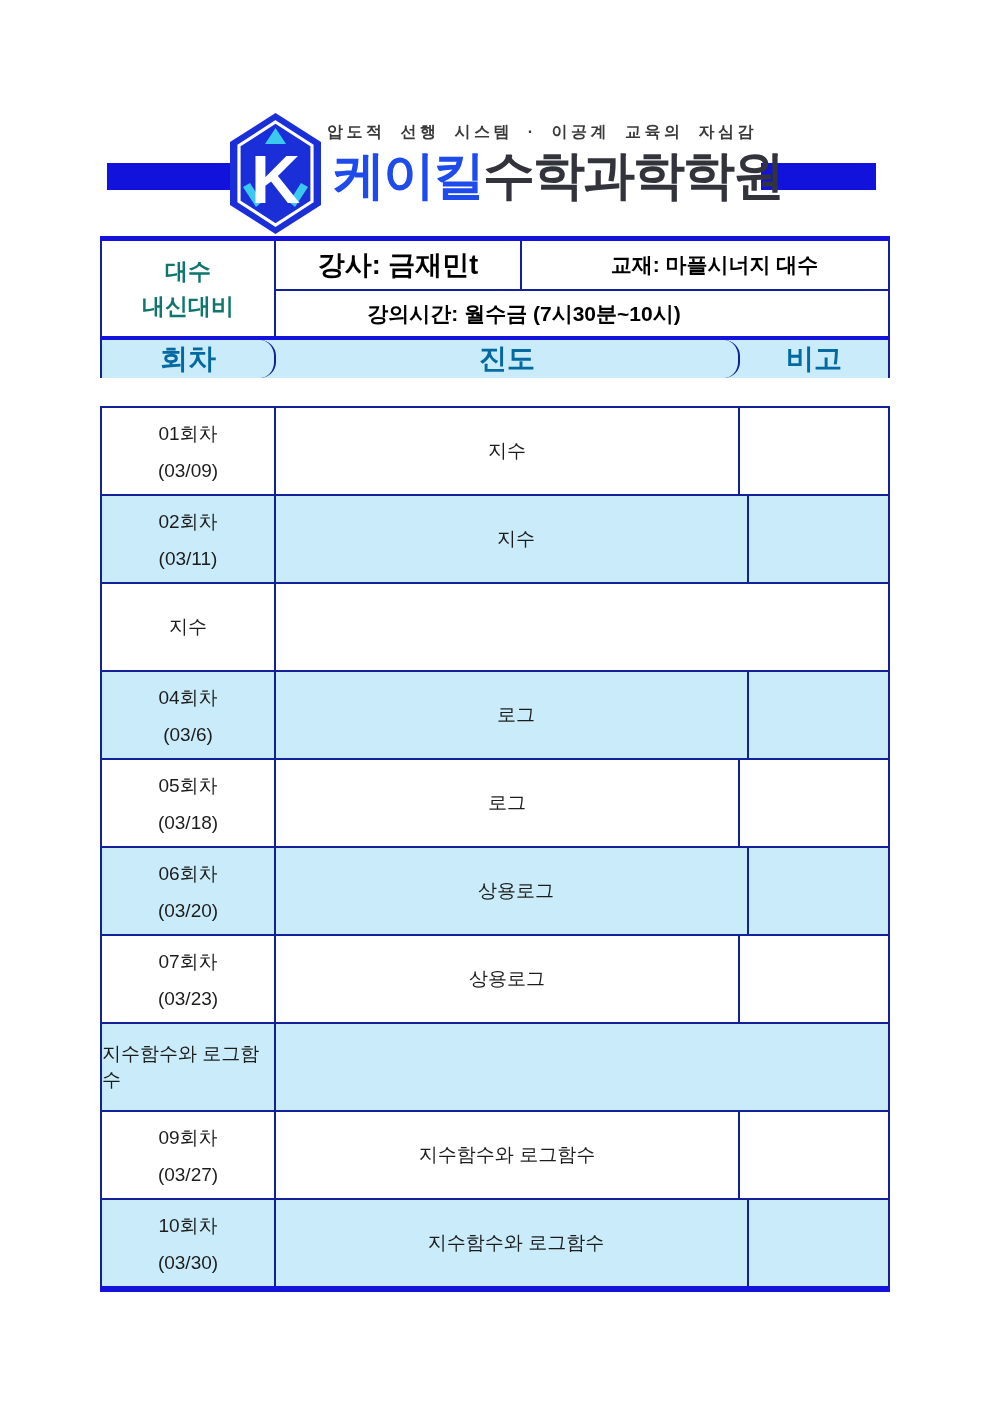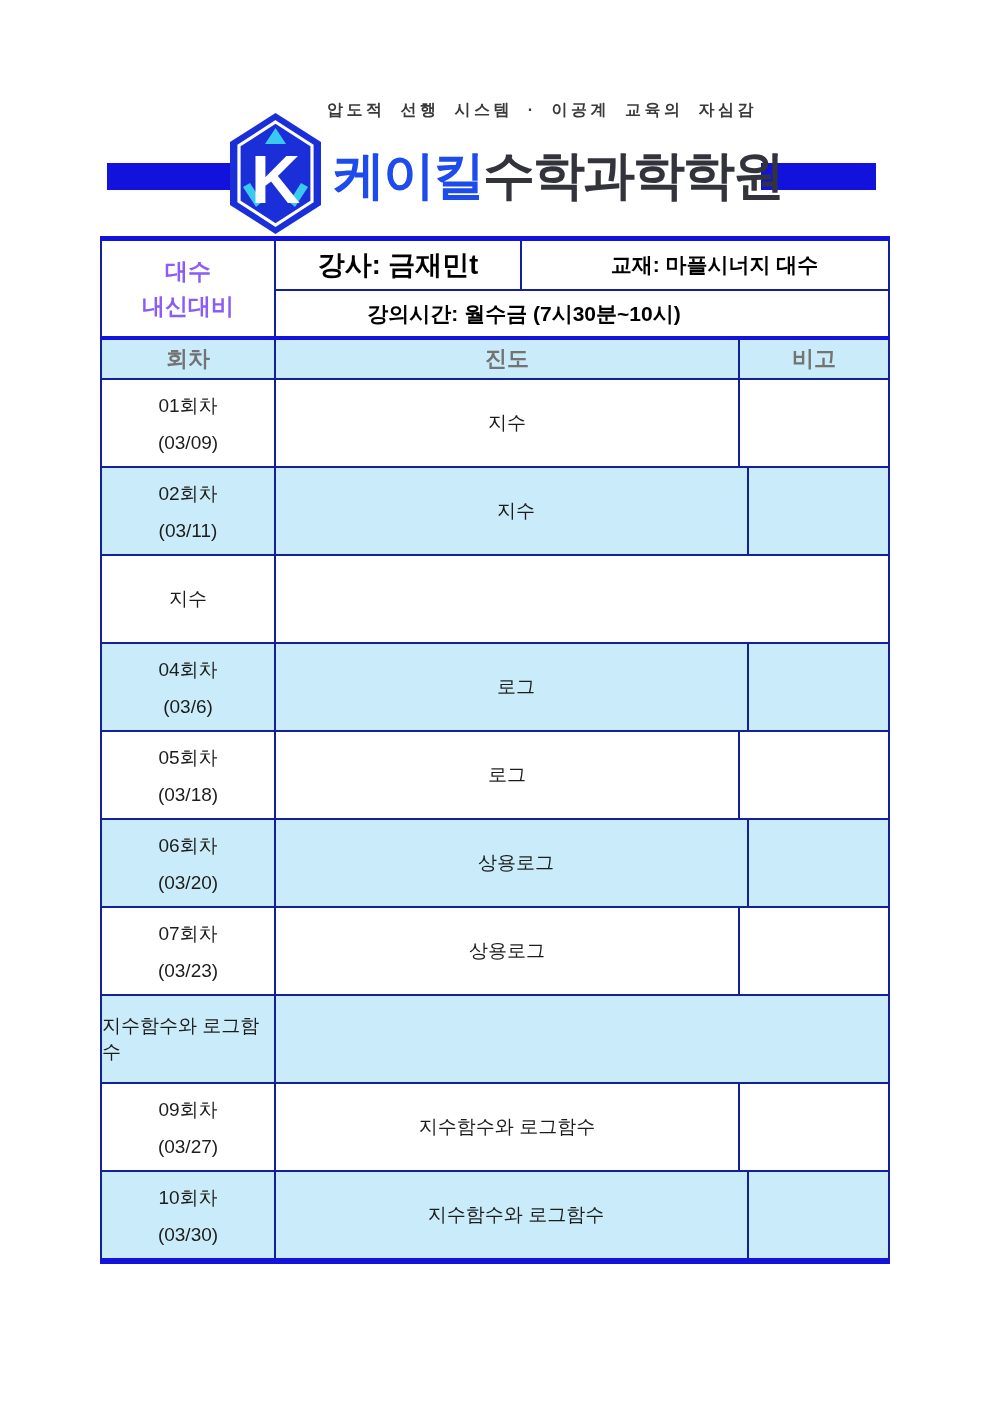--- a/index.html
+++ b/index.html
@@ -22,21 +22,21 @@
   }
   .page{position:absolute;inset:0;background:#fff;}
 
   
   .logo-section{position:absolute;left:0;top:0;width:992px;height:236px;}
   .logo-bar{position:absolute;top:163px;height:27px;background:var(--bar-blue);}
   .logo-bar.left{left:107px;width:125px;}
   .logo-bar.right{left:761px;width:115px;}
   .hex-logo{position:absolute;left:227px;top:111px;width:97px;height:125px;}
   .tagline{
-    position:absolute;left:327px;top:100px;width:450px;
+    position:absolute;left:327px;top:122px;width:450px;
     font-size:16px;font-weight:700;color:#3A3A3A;
     letter-spacing:3.5px;word-spacing:7px;white-space:nowrap;
   }
   .brand-title{
     position:absolute;left:321px;top:142px;
     font-size:52px;font-weight:800;letter-spacing:-2px;
     line-height:1.3;white-space:nowrap;padding-left:12px;
   }
   .brand-blue{color:var(--brand-blue);}
   .brand-dark{color:var(--brand-dark);}
@@ -51,21 +51,21 @@
   .c{display:flex;align-items:center;justify-content:center;}
 
   .info-grid{
     display:grid;grid-template-columns:174px 246px 1fr;grid-template-rows:50px 45px;
     border-left:2px solid var(--navy-thin);border-right:2px solid var(--navy-thin);
     background:#fff;
   }
   .cell-class{
     grid-row:1/3;grid-column:1;flex-direction:column;
     border-right:2px solid var(--navy-thin);
-    font-weight:700;font-size:23px;color:#8b5cf6;line-height:1.5;align-items:center;
+    font-weight:700;font-size:23px;color:#0f766e;line-height:1.5;align-items:center;
   }
   .cell-teacher{
     grid-row:1;grid-column:2;
     border-right:2px solid var(--navy-thin);border-bottom:2px solid var(--navy-thin);
     font-weight:700;font-size:27px;color:#000;
   }
   .cell-textbook{
     grid-row:1;grid-column:3;
     border-bottom:2px solid var(--navy-thin);
     font-weight:700;font-size:21px;color:#000;padding-left:19px;
@@ -74,26 +74,27 @@
     grid-row:2;grid-column:2/4;
     font-weight:700;font-size:21px;color:#000;
     padding-right:116px;
   }
 
   .head-row{
     display:grid;grid-template-columns:174px 464px 1fr;height:38px;
     background:var(--stripe);
     border-left:2px solid var(--navy-thin);border-right:2px solid var(--navy-thin);
   }
-  .head-cell{font-weight:700;font-size:22px;color:#737373;}
+  .head-cell{font-weight:700;font-size:28px;color:#0369a1;border-radius:16px;}
   .bv{border-right:2px solid var(--navy-thin);}
 
   .rows{
     border-left:2px solid var(--navy-thin);border-right:2px solid var(--navy-thin);
     background:#ec4899;
+    margin-top:28px;
   }
   .data-row{
     display:grid;grid-template-columns:174px 464px 1fr;height:88px;
     border-top:2px solid var(--navy-thin);background:#fff;
   }
   .data-row.stripe{background:var(--stripe);gap:9px;}
   .session{flex-direction:column;gap:13px;font-size:19px;color:var(--txt);border-right:2px solid var(--navy-thin);}
   .topic{font-size:19px;color:var(--txt);border-right:2px solid var(--navy-thin);}
   .note{font-size:19px;color:var(--txt);}
 </style>

